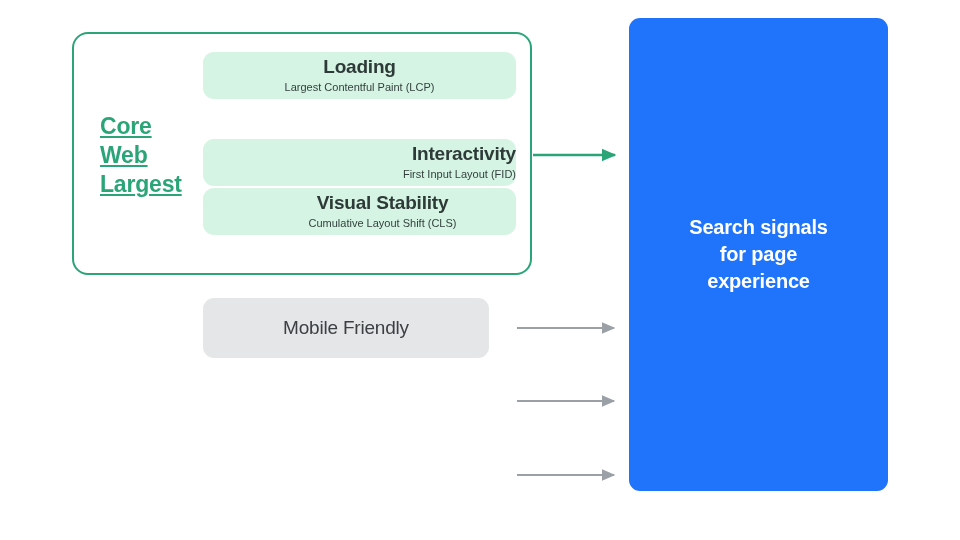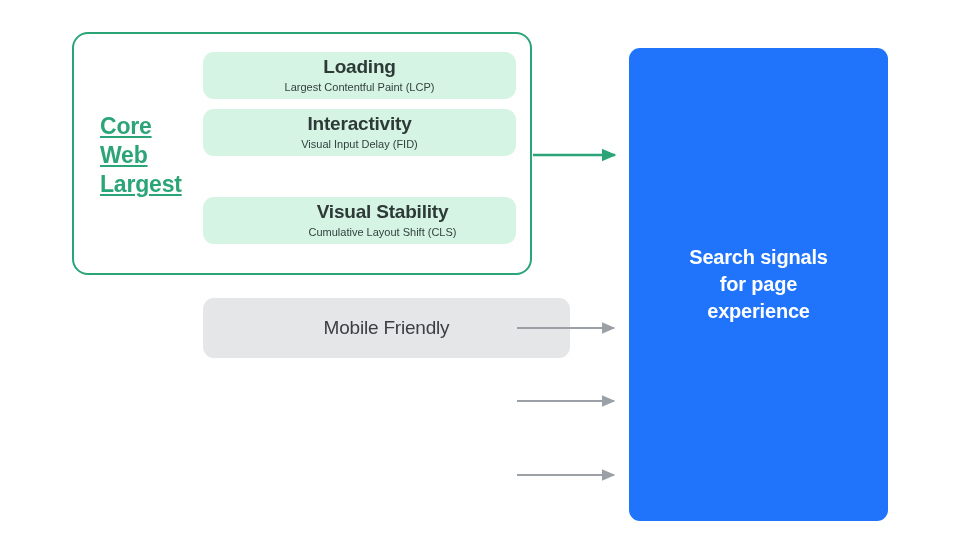--- a/index.html
+++ b/index.html
@@ -58,43 +58,43 @@
     height: 47px;
     background: #D5F4E3;
     border-radius: 11px;
     box-sizing: border-box;
     display: flex;
     flex-direction: column;
     align-items: center;
     justify-content: center;
   }
   .vital-card.v0 { top: 52px; }
-  .vital-card.v1 { top: 109px; }
-  .vital-card.v2 { top: 197px; padding-left: 46px; }
+  .vital-card.v1 { top: 139px; align-items: flex-end; }
+  .vital-card.v2 { top: 188px; padding-left: 46px; }
 
   .vital-title {
     font-size: 19px;
     font-weight: bold;
     color: #2E3A38;
     line-height: 23px;
     letter-spacing: -0.2px;
   }
   .vital-sub {
     font-size: 11px;
     font-weight: normal;
     color: #33403E;
     line-height: 17px;
     margin-top: 1px;
   }
 
   
   .gray-box {
     position: absolute;
     left: 203px;
-    width: 367px;
+    width: 286px;
     height: 60px;
     background: #E5E6E8;
     border-radius: 11px;
     display: flex;
     align-items: center;
     justify-content: center;
   }
   .gray-box.g0 { top: 298px; }
   .gray-box.g1 { top: 371px; }
   .gray-box.g2 { top: 445px; }
@@ -103,21 +103,21 @@
     font-size: 19px;
     font-weight: normal;
     color: #3C4043;
     letter-spacing: -0.2px;
   }
 
   
   .blue-panel {
     position: absolute;
     left: 629px;
-    top: 48px;
+    top: 18px;
     width: 259px;
     height: 473px;
     background: #1F74FB;
     border-radius: 11px;
     display: flex;
     align-items: center;
     justify-content: center;
   }
   .blue-text {
     color: #ffffff;
@@ -152,21 +152,21 @@
     <span>Largest</span>
   </div>
 
   <div class="vital-card v0">
     <div class="vital-title">Loading</div>
     <div class="vital-sub">Largest Contentful Paint (LCP)</div>
   </div>
 
   <div class="vital-card v1">
     <div class="vital-title">Interactivity</div>
-    <div class="vital-sub">Visual Input Delay (FID)</div>
+    <div class="vital-sub">First Input Layout (FID)</div>
   </div>
 
   <div class="vital-card v2">
     <div class="vital-title">Visual Stability</div>
     <div class="vital-sub">Cumulative Layout Shift (CLS)</div>
   </div>
 
   <div class="gray-box g0">
     <span class="gray-label">Mobile Friendly</span>
   </div>

